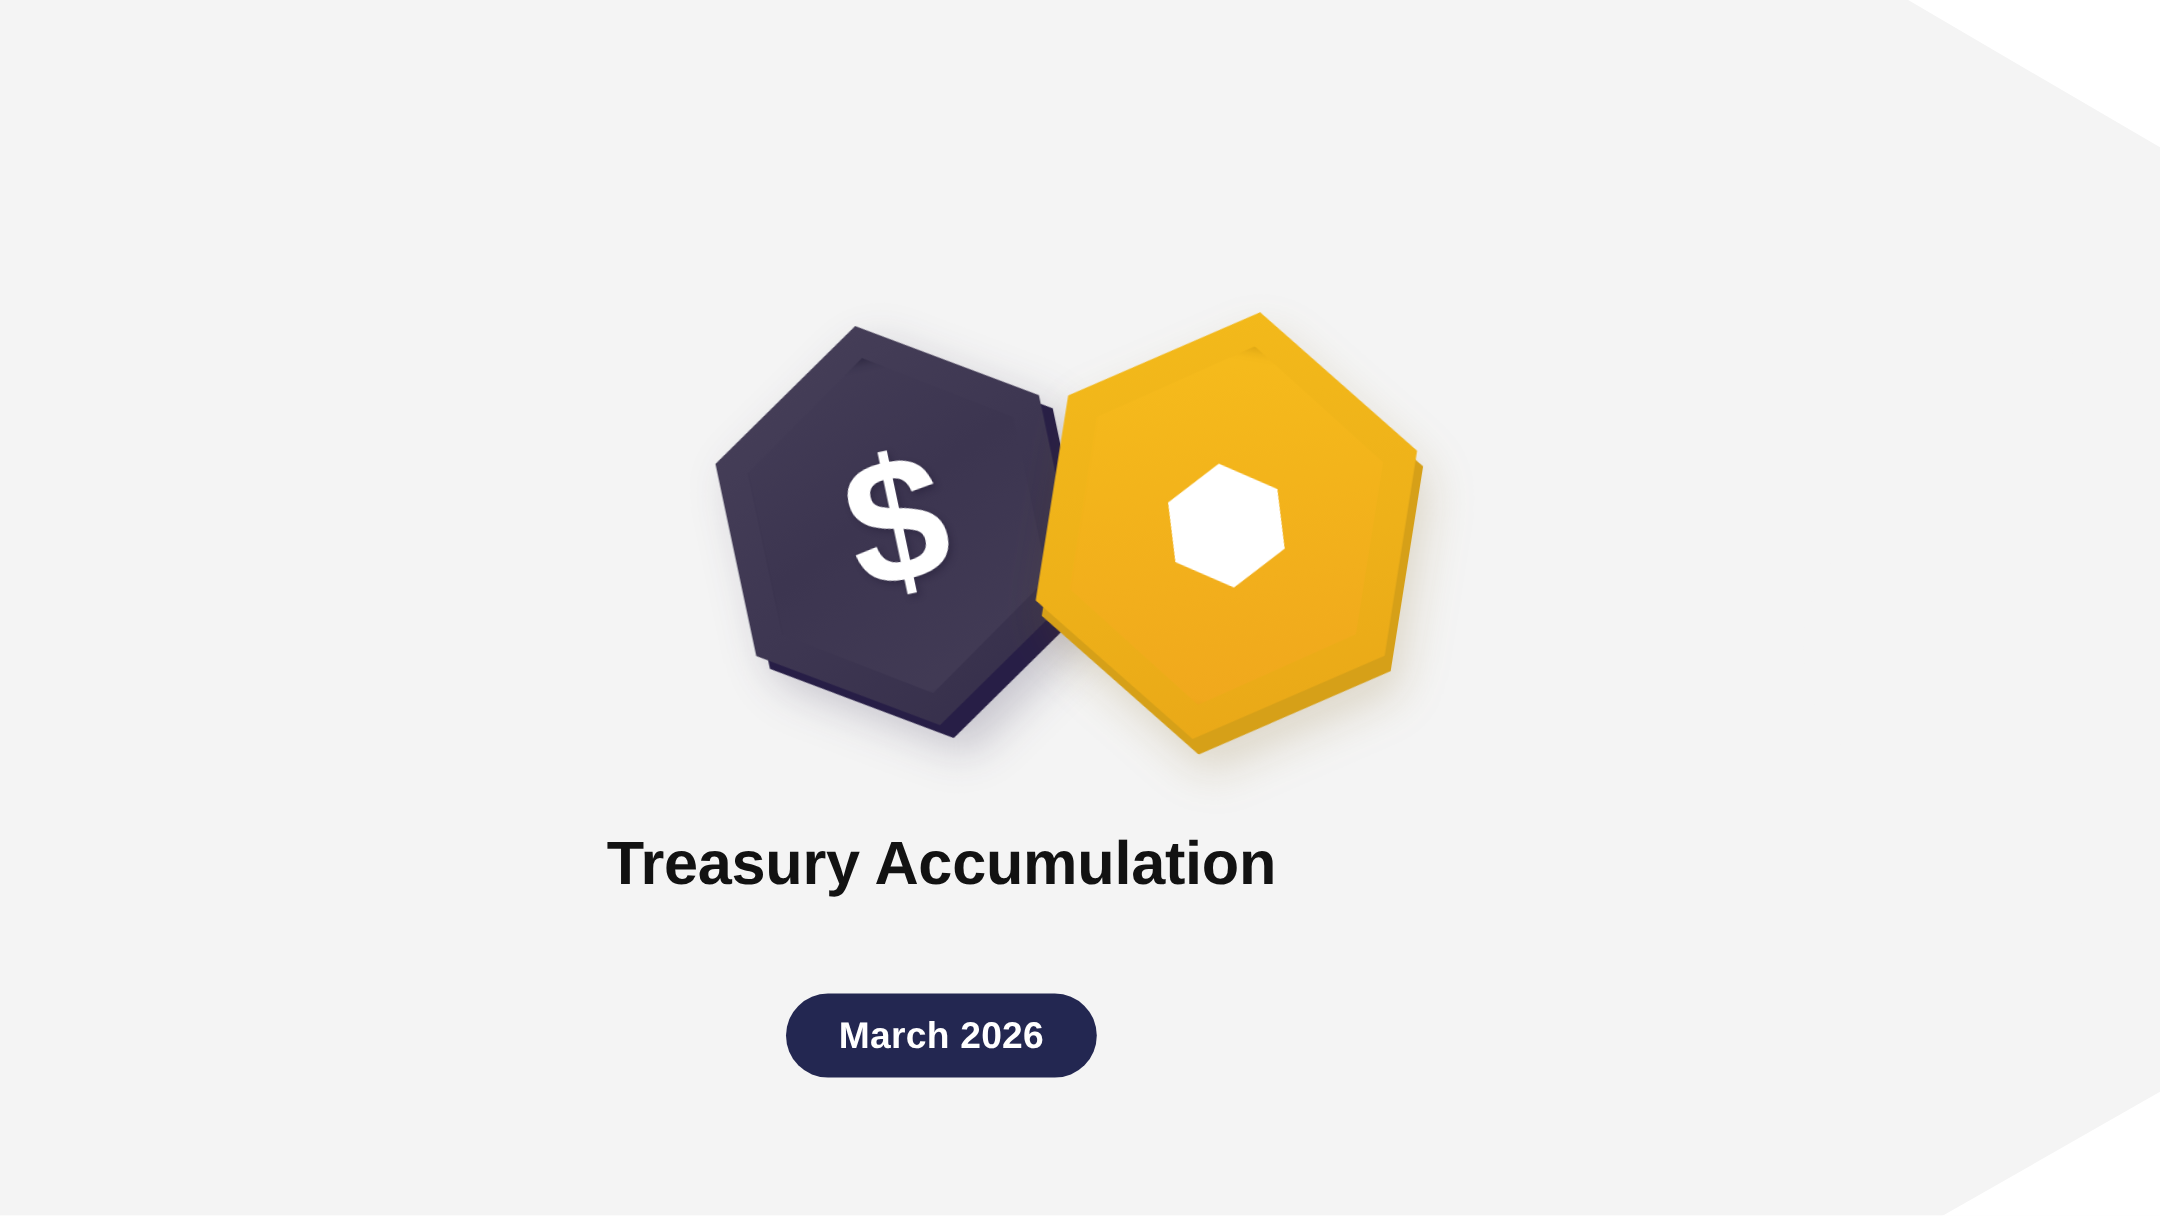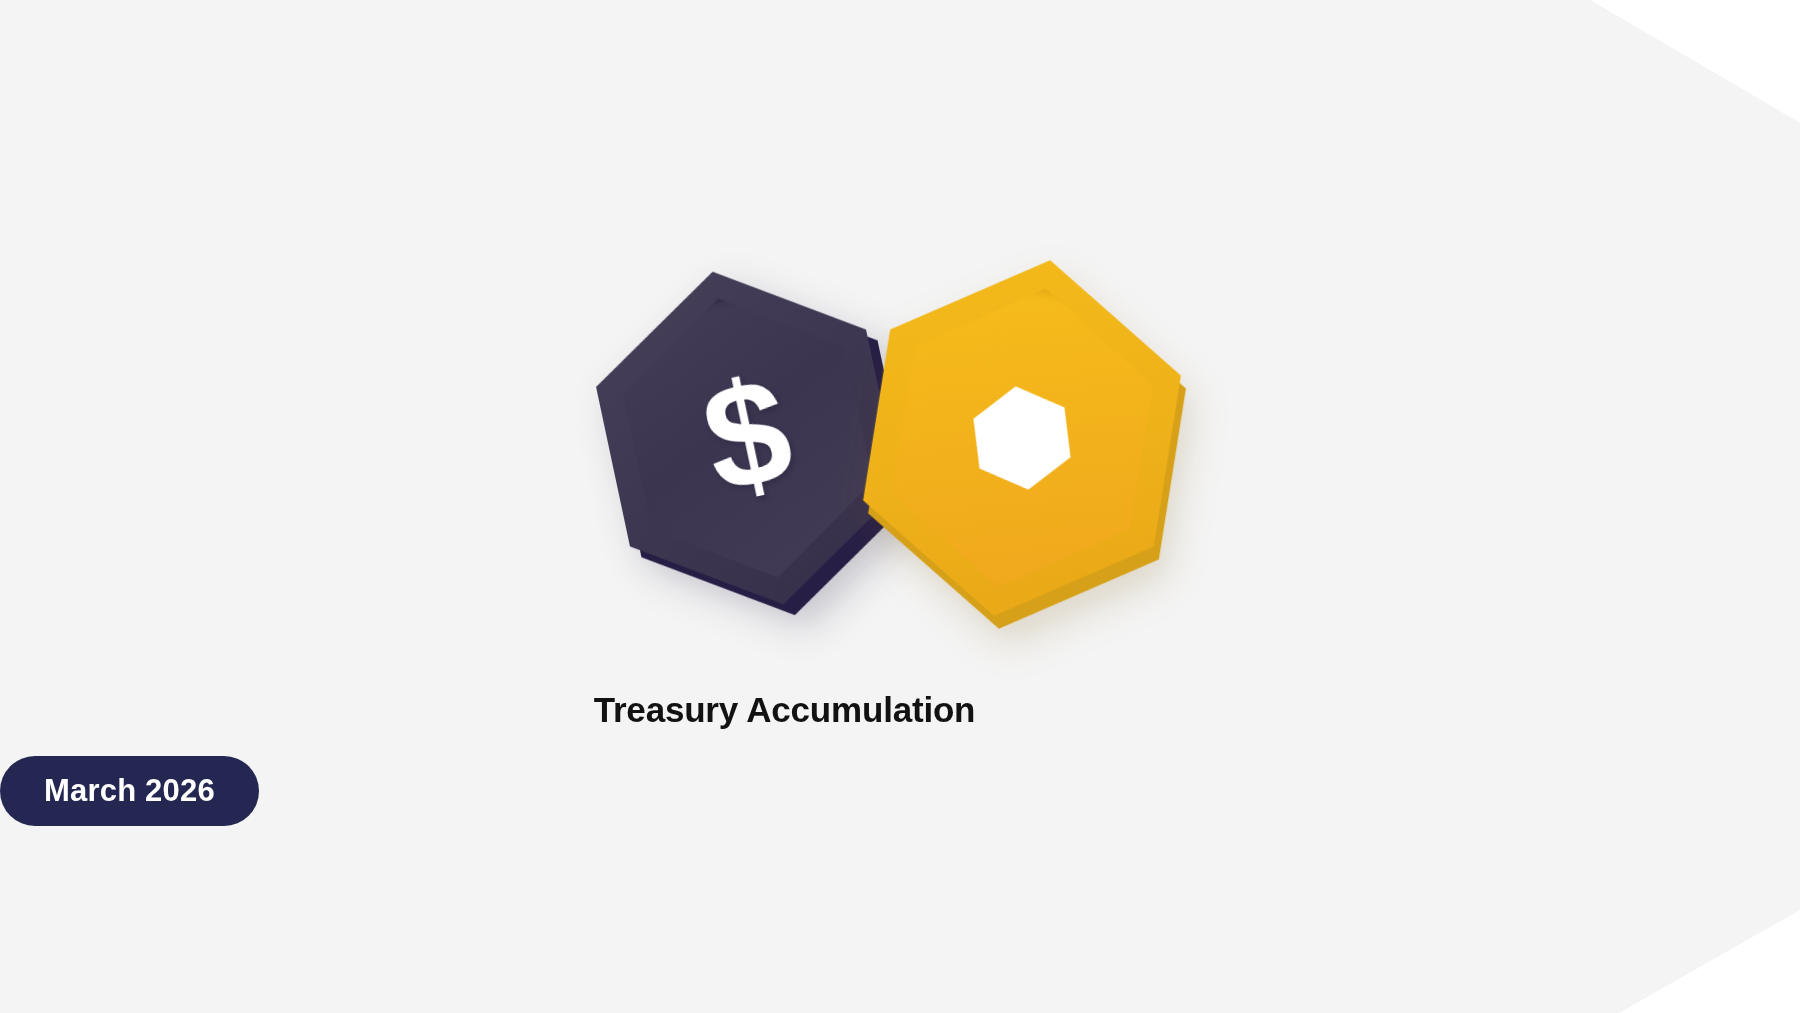--- a/index.html
+++ b/index.html
@@ -164,34 +164,34 @@
     transform: rotate(-16deg);
   }
 
   
   .title {
     position: absolute;
     left: 0;
     top: 690px;
     width: 1569px;
     text-align: center;
-    font-size: 35px;
+    font-size: 51px;
     font-weight: 700;
     color: #121212;
     letter-spacing: -0.2px;
     white-space: nowrap;
   }
 
   .badge-wrap {
     position: absolute;
     left: 0;
-    top: 756px;
+    top: 828px;
     width: 1569px;
     display: flex;
-    justify-content: flex-start;
+    justify-content: center;
   }
   .badge {
     display: inline-flex;
     align-items: center;
     justify-content: center;
     height: 70px;
     padding: 0 44px;
     border-radius: 36px;
     background: #232751;
     color: #ffffff;

